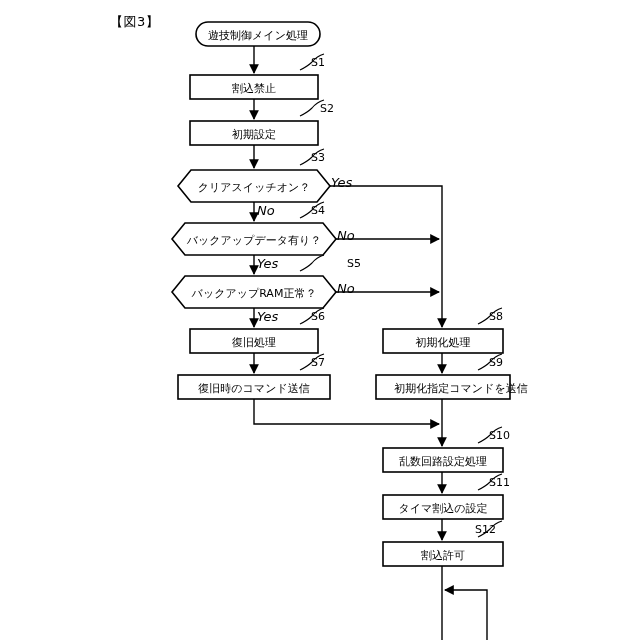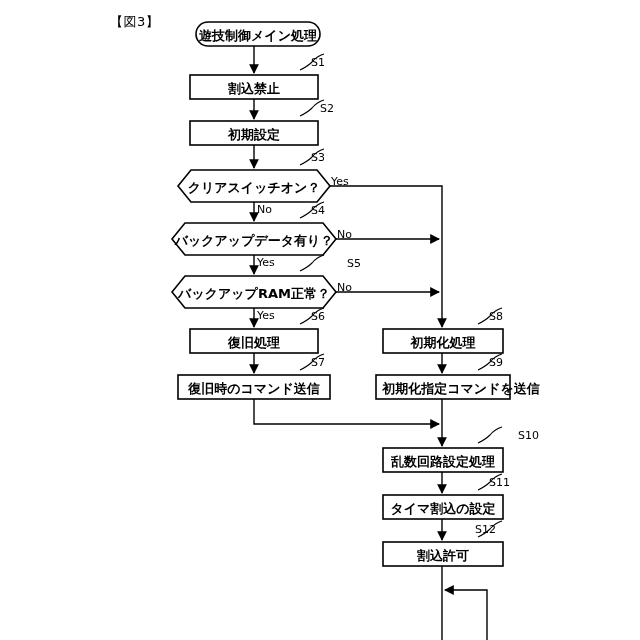--- a/index.html
+++ b/index.html
@@ -17,38 +17,38 @@
     position:absolute;
     font-size:13px;
     letter-spacing:0.5px;
     font-family:"DejaVu Sans","Liberation Sans",sans-serif;
     white-space:nowrap;
   }
 
   
   .node-text{
     position:absolute;
+    font-size:11px;
+    line-height:1;
+    white-space:nowrap;
+    transform:translate(-50%,-50%);
+    font-family:"DejaVu Sans","Liberation Sans",sans-serif;
+  }
+  .step-tag{
+    position:absolute;
+    font-size:11px;
+    white-space:nowrap;
+    font-family:"DejaVu Sans","Liberation Sans",sans-serif;
+  }
+  .edge-label{
+    position:absolute;
     font-size:13px;
-    line-height:1;
-    white-space:nowrap;
-    transform:translate(-50%,-50%);
-    font-family:"DejaVu Sans","Liberation Sans",sans-serif;
-    font-weight:bold;
-  }
-  .step-tag{
-    position:absolute;
-    font-size:11px;
-    white-space:nowrap;
-    font-family:"DejaVu Sans","Liberation Sans",sans-serif;
-  }
-  .edge-label{
-    position:absolute;
-    font-size:11px;
-    white-space:nowrap;
-    font-family:"DejaVu Sans","Liberation Sans",sans-serif;
+    white-space:nowrap;
+    font-family:"DejaVu Sans","Liberation Sans",sans-serif;
+    font-style:italic;
   }
   .shape{fill:#ffffff;stroke:#000000;stroke-width:1.6;}
   .conn{stroke:#000000;stroke-width:1.4;fill:none;}
   .tag-curve{stroke:#000000;stroke-width:1.1;fill:none;}
 </style>
 </head>
 <body>
 
 <div id="stage">
 
@@ -181,21 +181,21 @@
   <div class="step-tag" style="left:311px;top:56px;">S1</div>
   <div class="step-tag" style="left:311px;top:102px;padding-left:9px;">S2</div>
   <div class="step-tag" style="left:311px;top:151px;">S3</div>
   <div class="step-tag" style="left:311px;top:204px;">S4</div>
   <div class="step-tag" style="left:311px;top:257px;margin-left:36px;">S5</div>
   <div class="step-tag" style="left:311px;top:310px;">S6</div>
   <div class="step-tag" style="left:311px;top:356px;">S7</div>
 
   <div class="step-tag" style="left:489px;top:310px;">S8</div>
   <div class="step-tag" style="left:489px;top:356px;">S9</div>
-  <div class="step-tag" style="left:518px;top:429px;text-align:right;">S10</div>
+  <div class="step-tag" style="left:489px;top:429px;text-align:right;">S10</div>
   <div class="step-tag" style="left:489px;top:476px;">S11</div>
   <div class="step-tag" style="left:475px;top:523px;">S12</div>
 
   <div class="edge-label" style="left:331px;top:175px;">Yes</div>
   <div class="edge-label" style="left:257px;top:203px;">No</div>
 
   <div class="edge-label" style="left:337px;top:228px;">No</div>
   <div class="edge-label" style="left:257px;top:256px;">Yes</div>
 
   <div class="edge-label" style="left:337px;top:281px;">No</div>

